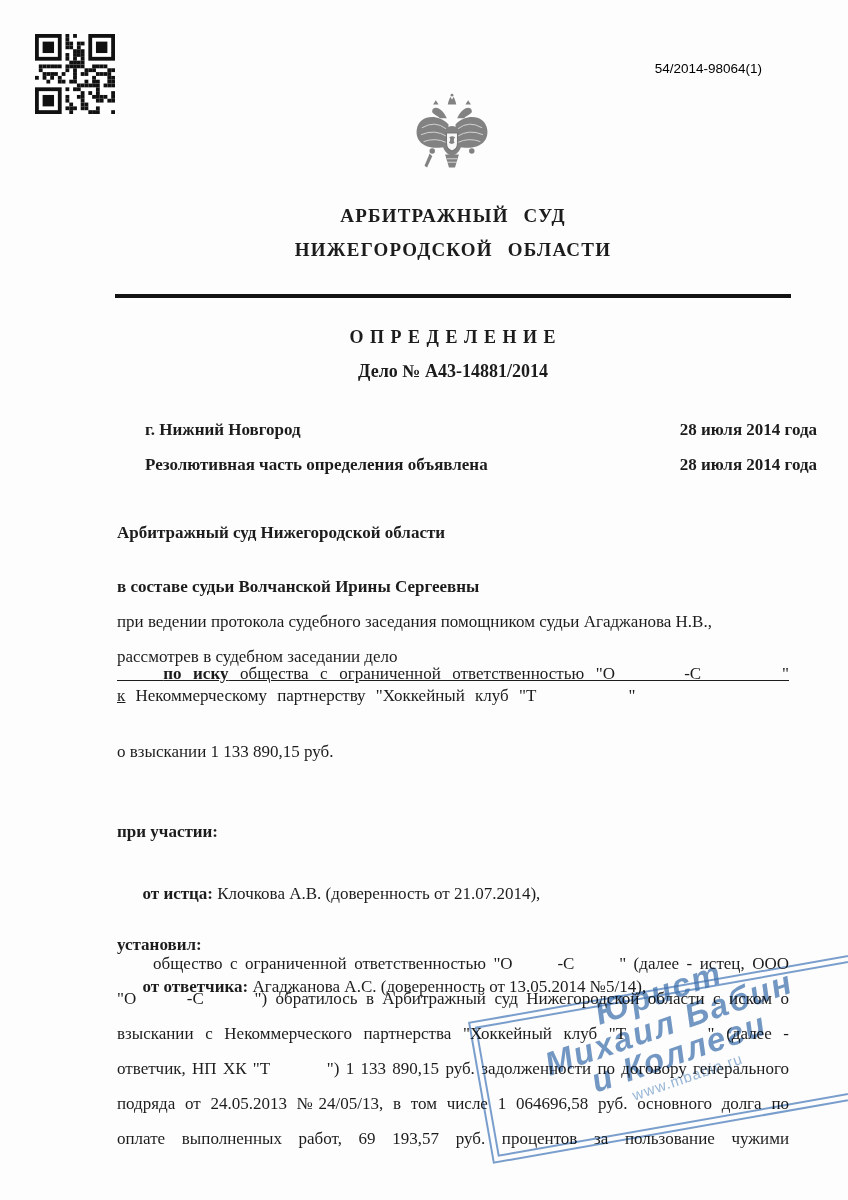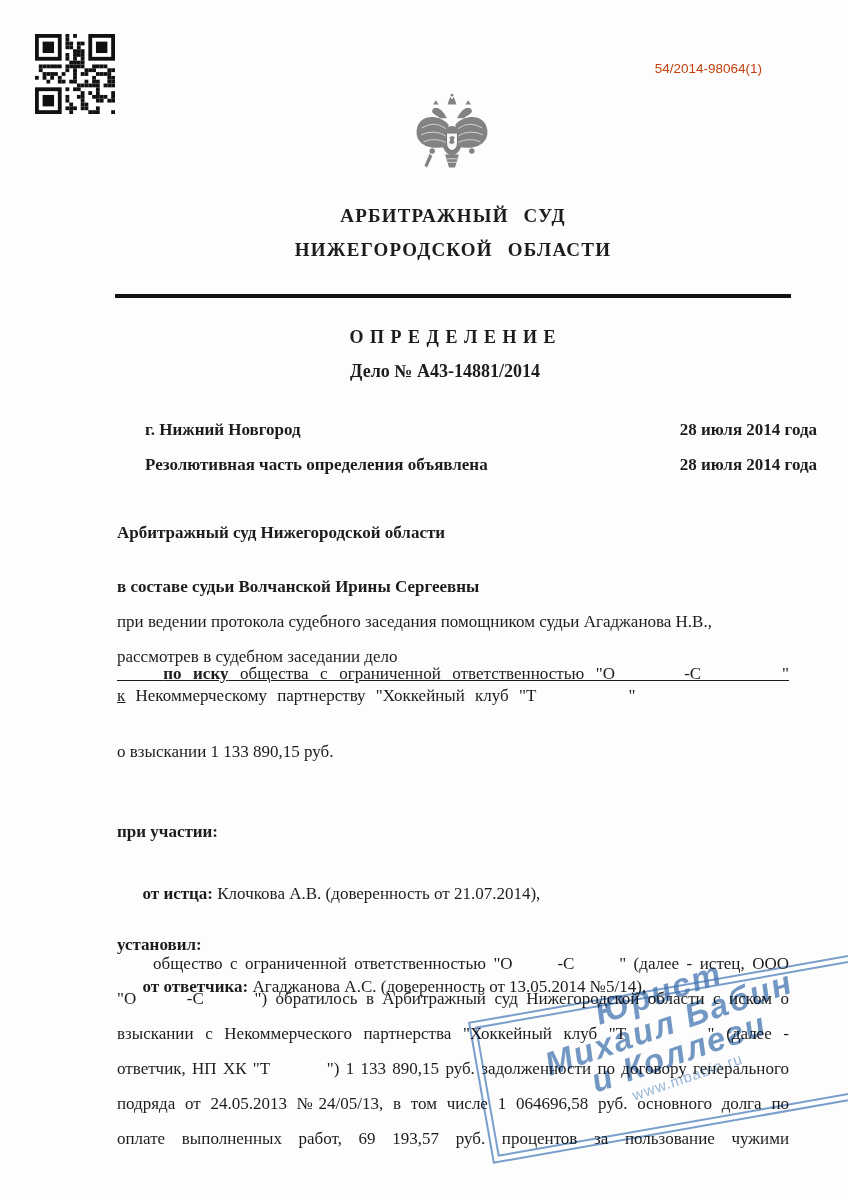--- a/index.html
+++ b/index.html
@@ -6,28 +6,28 @@
   .page{
     position:relative;width:848px;height:1200px;margin:0 auto;
     background:#fdfdfd;overflow:hidden;
     font-family:"Liberation Serif",serif;color:#1c1c1c;
   }
   .pre{white-space:pre-wrap;}
   .b{font-weight:bold;margin-top:19px;}
   
   .qr{position:absolute;left:34px;top:34px;width:82px;height:80px;}
   .docnum{position:absolute;top:61px;right:86px;font-family:"Liberation Sans",sans-serif;
-          font-size:13.5px;color:#c2410c;}
+          font-size:13.5px;color:#000000;}
   .eagle{position:absolute;left:409px;top:91px;width:86px;height:96px;opacity:.85;}
   .court{position:absolute;left:117px;top:199px;width:672px;text-align:center;
          font-weight:bold;font-size:19px;line-height:34px;letter-spacing:1.2px;word-spacing:9px;}
   .rule{position:absolute;left:115px;top:294px;width:676px;height:4px;background:#141414;}
   .doctitle{position:absolute;left:117px;top:327px;width:672px;text-align:center;
             font-weight:bold;font-size:18px;letter-spacing:1px;}
-  .casenum{position:absolute;left:109px;top:361px;width:672px;text-align:center;
+  .casenum{position:absolute;left:117px;top:361px;width:672px;text-align:center;
            font-weight:bold;font-size:18px;}
   
   .dates{position:absolute;left:117px;top:412px;width:672px;font-weight:bold;font-size:17px;line-height:35px;margin-left:28px;}
   .dates .row{display:flex;justify-content:space-between;}
   
   .comp{position:absolute;left:117px;top:496px;width:672px;font-size:17px;line-height:35px;}
   .tline{position:absolute;left:117px;width:672px;font-size:17px;line-height:22px;}
   .just{text-align:justify;text-align-last:justify;}
   .wsp{word-spacing:6px;}
   .participants{position:absolute;left:117px;top:797px;width:672px;font-size:17px;line-height:31px;}

